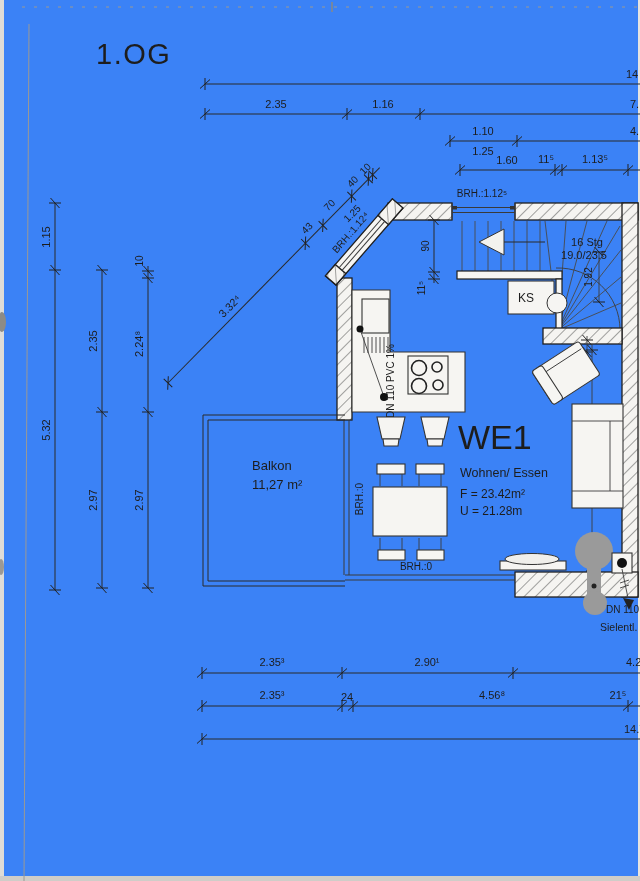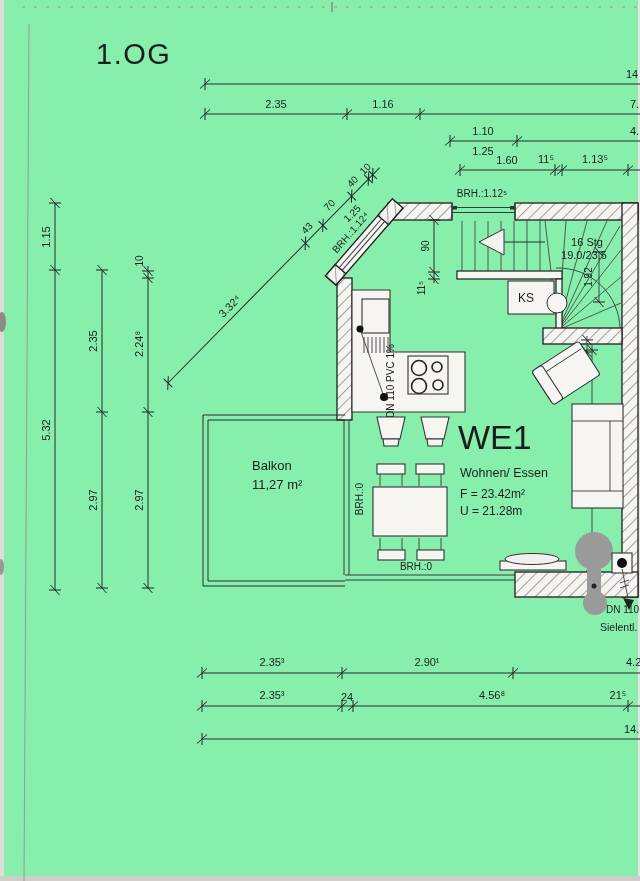--- a/index.html
+++ b/index.html
@@ -1,16 +1,16 @@
 <!DOCTYPE html>
 <html><head>
 <meta charset="utf-8">
 <style>
   html,body{margin:0;padding:0;background:#e7e5e1;}
-  .page{position:relative;width:640px;height:881px;background:#86efac;overflow:hidden;}
+  .page{position:relative;width:640px;height:881px;background:#3b82f6;overflow:hidden;}
   svg{display:block;}
   text{font-family:"Liberation Sans","DejaVu Sans",sans-serif;fill:#1d1d1d;}
   .dim{font-size:11px;}
   .dimsm{font-size:10px;}
   .brh{font-size:10px;}
   .ln{stroke:#2a2a2a;stroke-width:1;fill:none;}
   .thin{stroke:#3d3d3d;stroke-width:0.9;fill:none;}
   .step{stroke:#4a4a4a;stroke-width:0.9;fill:none;}
   .wall{fill:url(#hatch);stroke:#1f1f1f;stroke-width:1.3;}
   .slab{fill:#f6f5f2;stroke:#1f1f1f;stroke-width:1.2;}

